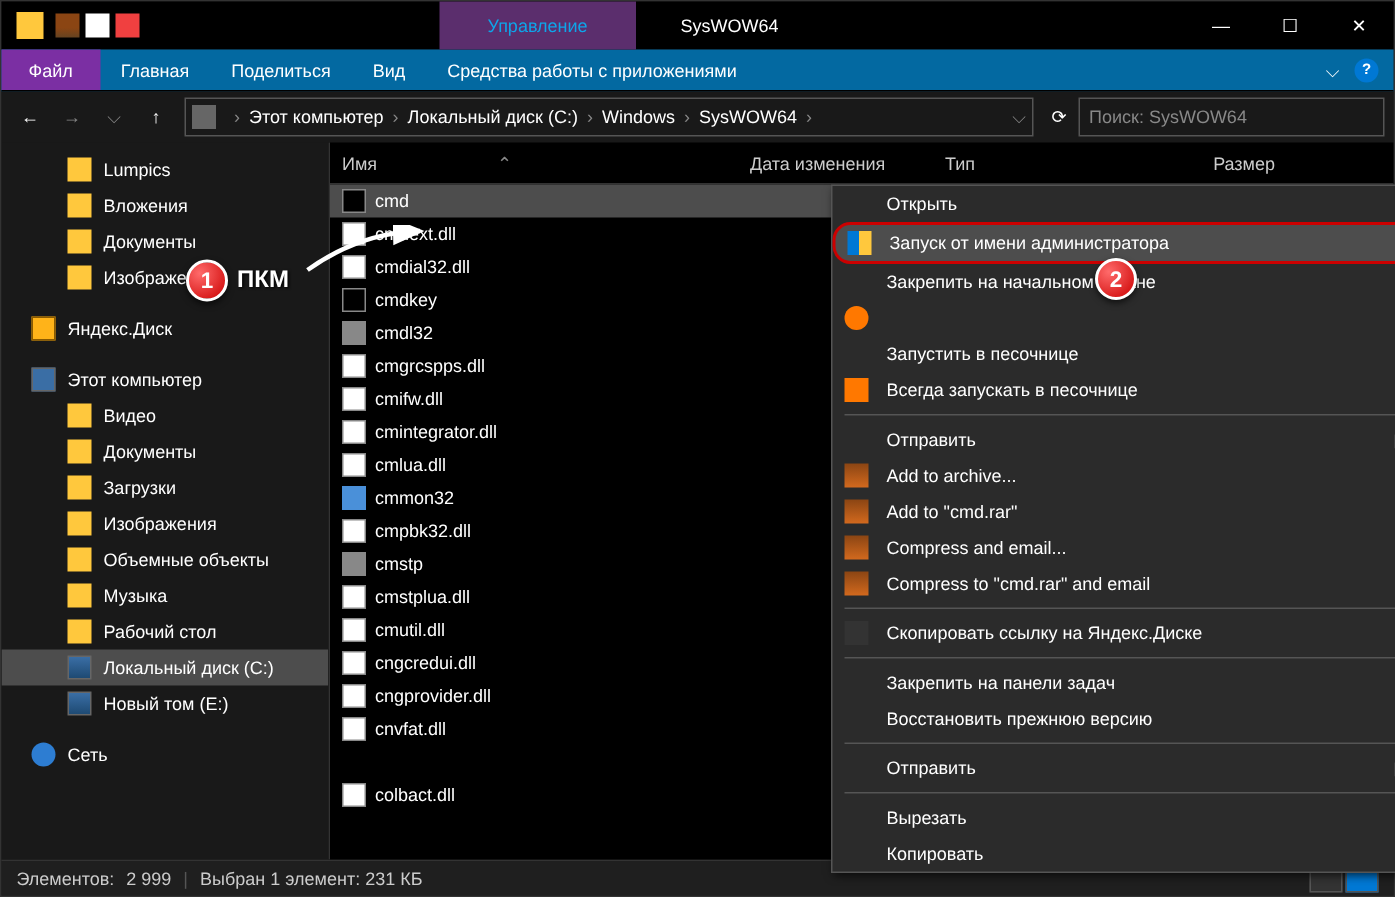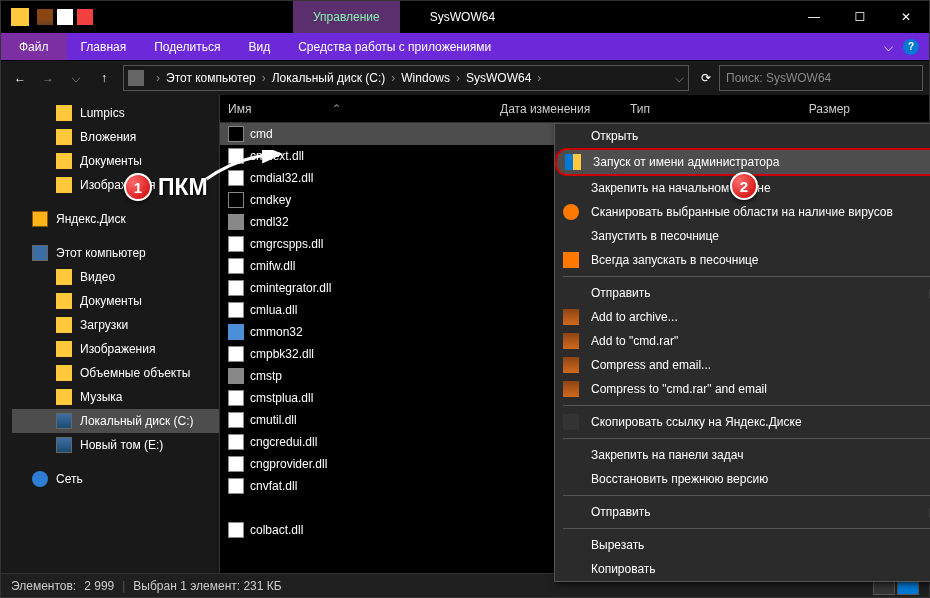--- a/index.html
+++ b/index.html
@@ -7,44 +7,44 @@
 
 .window { background: #1a1a1a; width: 930px; height: 598px; border: 1px solid #333; }
 
 .titlebar { height: 32px; display: flex; align-items: center; background: #000; }
 .titlebar-icon { width: 18px; height: 18px; background: #ffc83d; margin-left: 10px; }
 .titlebar-icons2 { display: flex; margin-left: 8px; gap: 4px; }
 .titlebar-icons2 span { width: 16px; height: 16px; display: block; }
 .ic-hdr1 { background: linear-gradient(#8b4513 60%, #654321); }
 .ic-hdr2 { background: #fff; }
 .ic-hdr3 { background: #f04040; }
-.titlebar-tab { background: #5b2e6d; color: #86efac; padding: 6px 20px; margin-left: 200px; height: 32px; display: flex; align-items: center; }
+.titlebar-tab { background: #5b2e6d; color: #0ea5e9; padding: 6px 32px; margin-left: 200px; height: 32px; display: flex; align-items: center; }
 .titlebar-title { color: #fff; margin-left: 30px; }
 .win-controls { margin-left: auto; display: flex; }
 .win-controls div { width: 46px; height: 32px; display: flex; align-items: center; justify-content: center; color: #fff; }
 
-.ribbon { height: 28px; display: flex; background: #6d28d9; align-items: stretch; border-bottom: 1px solid #000; }
+.ribbon { height: 28px; display: flex; background: #0369a1; align-items: stretch; border-bottom: 1px solid #000; }
 .ribbon-file { background: #7b2fa3; color: #fff; padding: 0 18px; display: flex; align-items: center; }
 .ribbon-tab { padding: 0 14px; display: flex; align-items: center; color: #fff; }
 .ribbon-right { margin-left: auto; display: flex; align-items: center; padding-right: 10px; gap: 10px; color: #fff; }
 .help-icon { width: 16px; height: 16px; border-radius: 50%; background: #0078d4; color: #fff; display: flex; align-items: center; justify-content: center; font-size: 10px; font-weight: bold; }
 
 .navbar { height: 34px; display: flex; align-items: center; background: #191919; padding: 0 6px; gap: 2px; }
 .nav-btn { width: 26px; height: 26px; display: flex; align-items: center; justify-content: center; color: #888; }
 .nav-btn.active { color: #fff; }
 .breadcrumb { flex: 1; height: 26px; background: #191919; border: 1px solid #555; display: flex; align-items: center; padding: 0 4px; color: #fff; margin: 0 4px; }
 .bc-icon { width: 16px; height: 16px; background: #666; margin-right: 6px; }
 .bc-sep { margin: 0 6px; color: #888; }
 .searchbox { width: 204px; height: 26px; background: #191919; border: 1px solid #555; padding: 0 6px; color: #888; display: flex; align-items: center; }
 .refresh { color: #fff; margin: 0 6px; }
 
 .content { display: flex; height: calc(100% - 32px - 28px - 34px - 24px); }
 
 .sidebar { width: 218px; background: #191919; overflow: hidden; padding-top: 6px; }
-.sb-item { display: flex; align-items: center; height: 24px; padding-left: 28px; color: #fff; gap: 8px; margin-left: 11px; }
+.sb-item { display: flex; align-items: center; height: 24px; padding-left: 28px; color: #fff; gap: 8px; }
 .sb-item.lvl0 { padding-left: 20px; }
 .sb-item.lvl1 { padding-left: 44px; }
 .sb-item.selected { background: #4d4d4d; }
 .sb-icon { width: 16px; height: 16px; flex-shrink: 0; }
 .fold-yellow { background: #ffc83d; }
 .fold-yellow-b { background: #ffb319; border: 1px solid #8a5a00; }
 .disk-blue { background: linear-gradient(#3a6ea5, #1e4a73); border: 1px solid #666; }
 .pc-icon { background: #3a6ea5; border: 1px solid #666; }
 .net-icon { background: #2d7dd2; border-radius: 50%; }
 
@@ -82,21 +82,21 @@
 .statusbar { height: 24px; background: #1f1f1f; display: flex; align-items: center; padding: 0 10px; color: #ccc; border-top: 1px solid #333; gap: 8px; }
 .statusbar .sep { color: #555; }
 .sb-views { margin-left: auto; display: flex; gap: 2px; }
 .sb-view { width: 22px; height: 18px; background: #333; border: 1px solid #555; }
 .sb-view.active { background: #0078d4; }
 
 .callout { position: absolute; z-index: 20; }
 .callout-1 { left: 124px; top: 173px; display: flex; align-items: center; }
 .callout-2 { left: 730px; top: 172px; }
 .badge { width: 28px; height: 28px; border-radius: 50%; background: radial-gradient(circle at 30% 30%, #ff6b6b, #c00); border: 2px solid #fff; color: #fff; display: flex; align-items: center; justify-content: center; font-weight: bold; font-size: 15px; box-shadow: 0 2px 4px rgba(0,0,0,.6); }
-.pkm-label { color: #fff; font-size: 23px; font-weight: bold; margin-left: 6px; text-shadow: 1px 1px 2px #000; }
+.pkm-label { color: #fff; font-size: 16px; font-weight: bold; margin-left: 6px; text-shadow: 1px 1px 2px #000; }
 .arrow-svg { position: absolute; left: 200px; top: 150px; z-index: 19; }
 </style>
 </head>
 <body>
 
 <div class="window">
 
   <div class="titlebar">
     <div class="titlebar-icon"></div>
     <div class="titlebar-icons2">
@@ -187,20 +187,24 @@
           <span>Изображения</span>
         </div>
         <div class="sb-item lvl1">
           <div class="sb-icon fold-yellow"></div>
           <span>Объемные объекты</span>
         </div>
         <div class="sb-item lvl1">
           <div class="sb-icon fold-yellow"></div>
           <span>Музыка</span>
         </div>
+        <div class="sb-item lvl1">
+          <div class="sb-icon fold-yellow"></div>
+          <span>Рабочий стол</span>
+        </div>
         <div class="sb-item lvl1 selected">
           <div class="sb-icon disk-blue"></div>
           <span>Локальный диск (C:)</span>
         </div>
         <div class="sb-item lvl1">
           <div class="sb-icon disk-blue"></div>
           <span>Новый том (E:)</span>
         </div>
         <div style="height: 10px;"></div>
         <div class="sb-item lvl0">
@@ -355,21 +359,20 @@
             </div>
             <div class="cm-item hover">
               <div class="cm-icon shield"></div>
               <span>Запуск от имени администратора</span>
             </div>
             <div class="cm-item">
               <span>Закрепить на начальном экране</span>
             </div>
             <div class="cm-item">
               <div class="cm-icon avast"></div>
-              <span>Сканировать выбранные области на наличие вирусов</span>
             </div>
             <div class="cm-item">
               <span>Запустить в песочнице</span>
             </div>
             <div class="cm-item">
               <div class="cm-icon sandbox"></div>
               <span>Всегда запускать в песочнице</span>
             </div>
             <div class="cm-sep"></div>
             <div class="cm-item">

